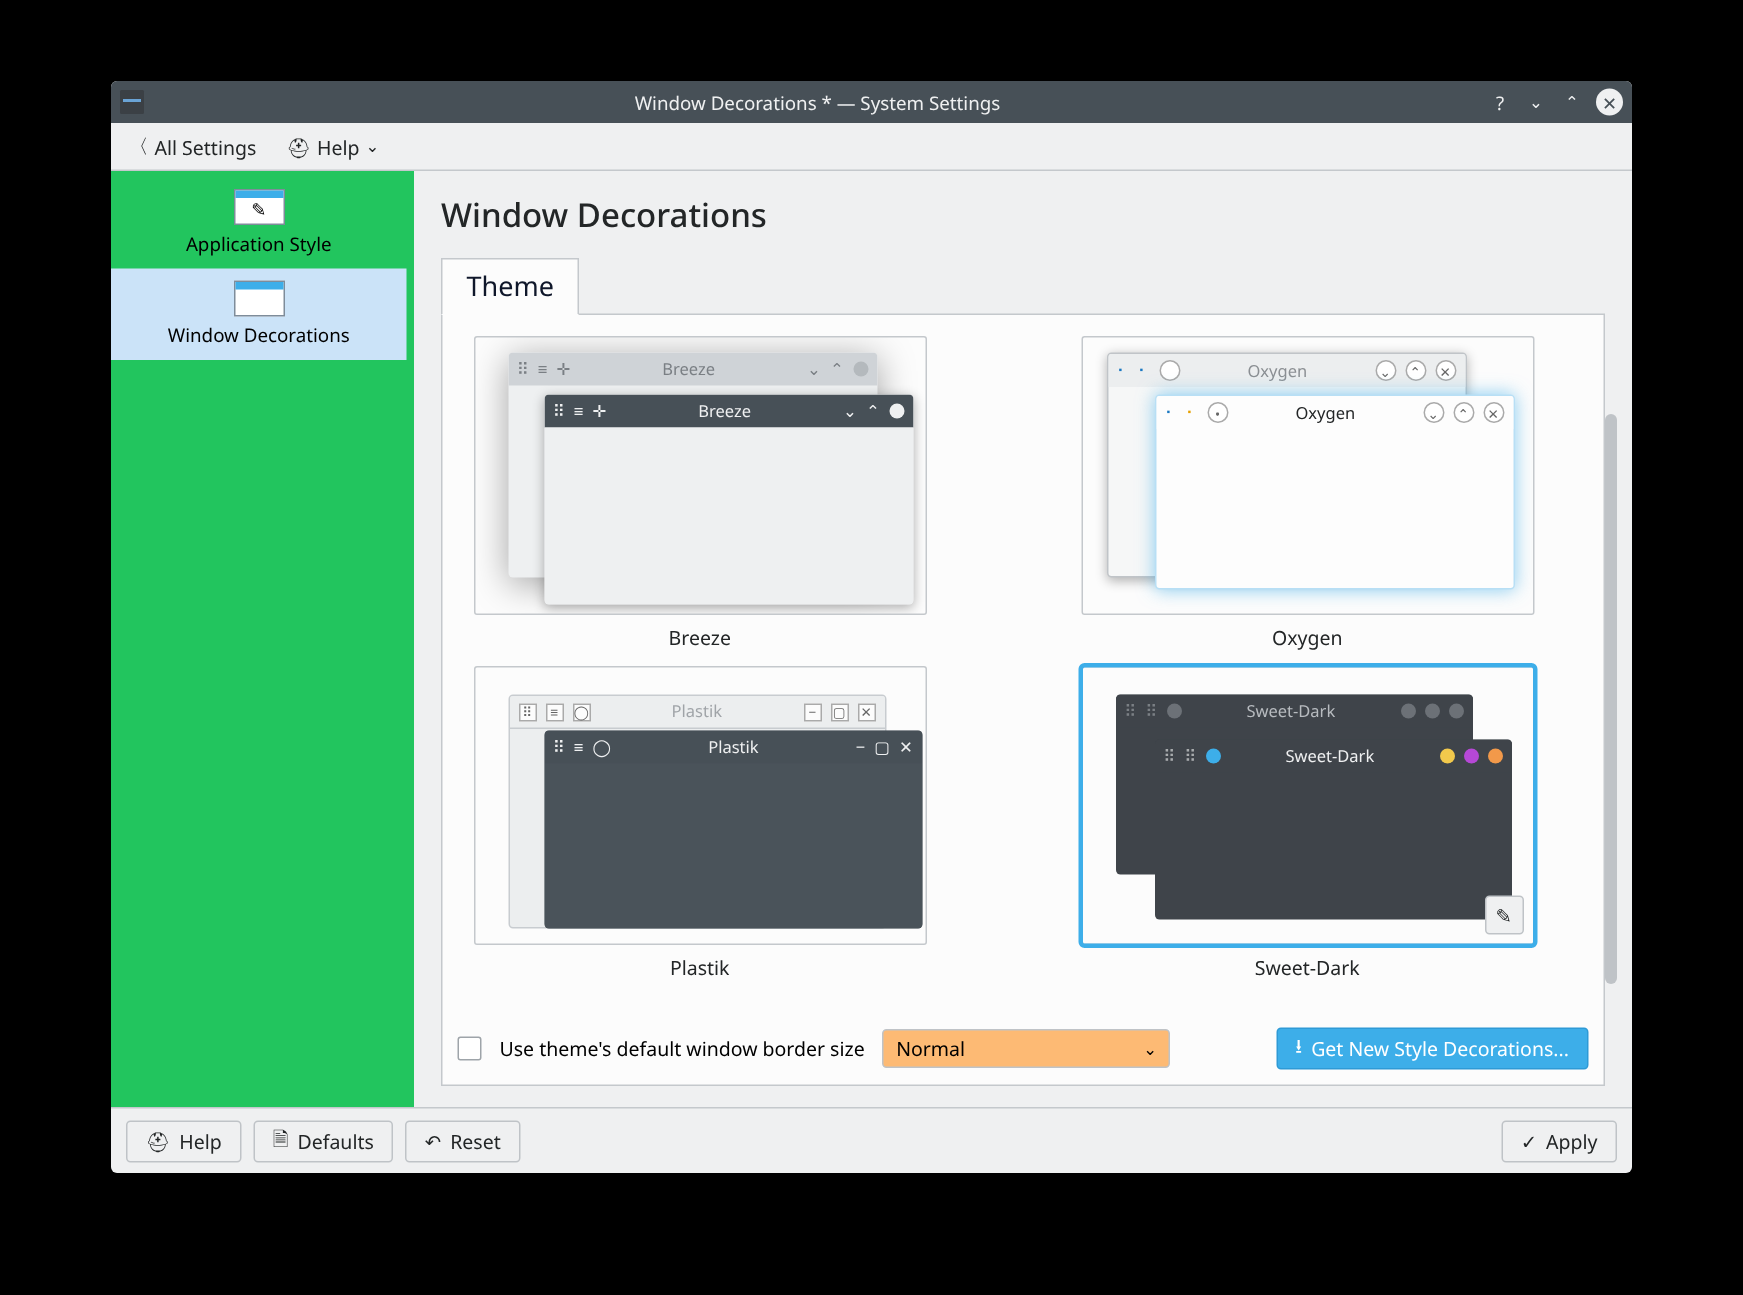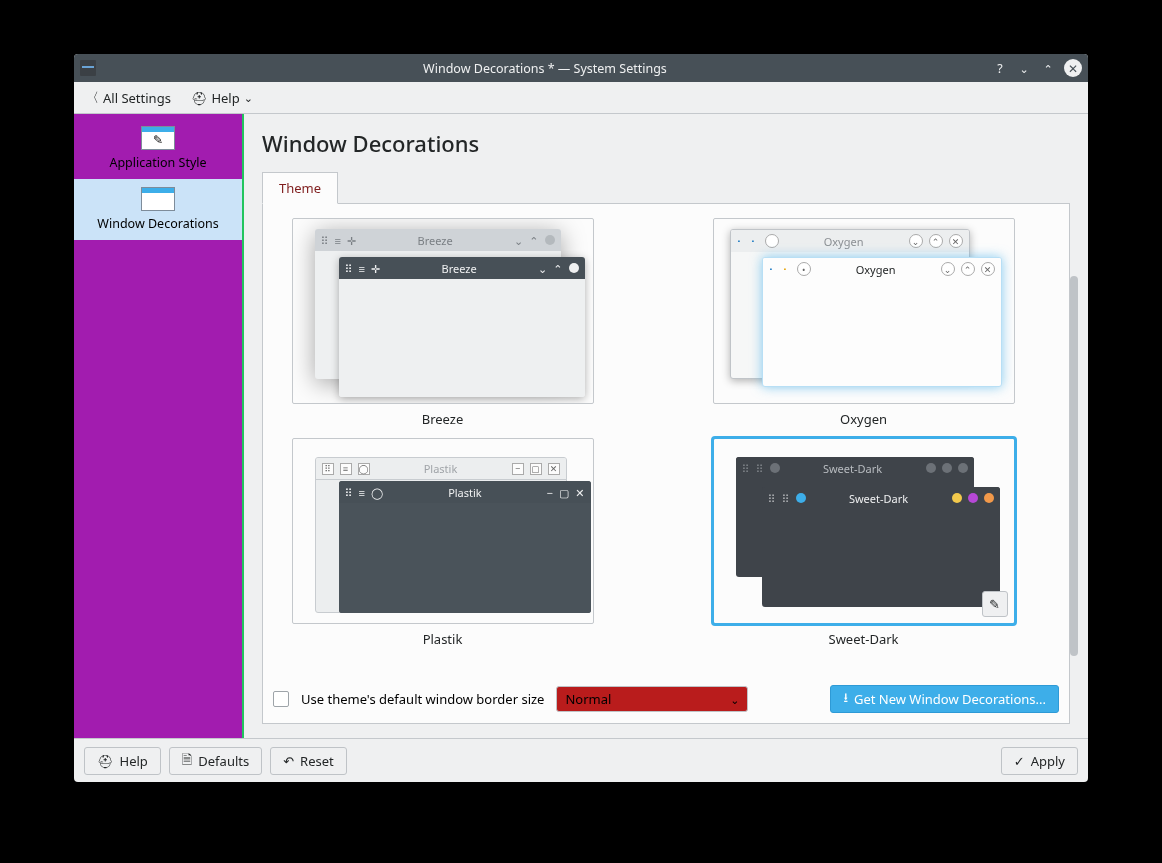--- a/index.html
+++ b/index.html
@@ -25,49 +25,49 @@
   .titlebar .ctrl { width: 22px; height: 22px; display:flex; align-items:center; justify-content:center; margin: 0 1px; cursor:pointer; color:#eff0f1; }
   .titlebar .close { width:18px; height:18px; border-radius:50%; background:#eff0f1; color:#475057; display:flex; align-items:center; justify-content:center; font-size:12px; margin-right:6px; margin-left:4px;}
   
   .toolbar {
     height: 32px; background: #eff0f1; border-bottom: 1px solid #c4c8cc;
     display:flex; align-items:center; padding: 0 8px; gap: 12px; font-size: 13px; color:#232627;
   }
   .toolbar .tb-item { display:flex; align-items:center; gap:4px; cursor:pointer; padding: 2px 4px; }
   
   .body { flex:1; display:flex; min-height:0; }
-  .sidebar { width: 170px; background:#a21caf; border-right:2px solid #22c55e; padding-top:4px; }
+  .sidebar { width: 202px; background:#22c55e; border-right:5px solid #22c55e; padding-top:4px; }
   .sidebar .item { text-align:center; font-size:12.5px; padding:8px 4px; cursor:pointer; }
   .sidebar .item.selected { background:#cbe3f8; }
   .sidebar .item .icon { width: 34px; height:24px; margin: 0 auto 4px; position:relative; }
   .sidebar .item .icon.appstyle { background:#fff; border:1px solid #7e8c9a; }
   .sidebar .item .icon.appstyle::before { content:""; position:absolute; left:0; top:0; right:0; height:5px; background:#3daee9;}
   .sidebar .item .icon.appstyle::after { content:"✎"; position:absolute; left:0; right:0; top:4px; font-size:12px;}
   .sidebar .item .icon.windeco { background:#fff; border:1px solid #7e8c9a; }
   .sidebar .item .icon.windeco::before { content:""; position:absolute; left:0; top:0; right:0; height:5px; background:#3daee9;}
   
   .content { flex:1; padding: 14px 18px; display:flex; flex-direction:column; min-height:0; }
   .content h1 { font-size: 22px; font-weight:500; color:#232627; margin-bottom: 14px; }
   .tabs { display:flex; border-bottom:1px solid #c4c8cc; }
-  .tab { padding: 6px 16px; font-size:13px; background:#dcdfe2; border:1px solid #c4c8cc; border-bottom:none; margin-right:-1px; cursor:pointer; color:#7f1d1d;}
+  .tab { padding: 6px 16px; font-size:18px; background:#dcdfe2; border:1px solid #c4c8cc; border-bottom:none; margin-right:-1px; cursor:pointer; color:#0f172a;}
   .tab.active { background:#fcfcfc; border-bottom:1px solid #fcfcfc; margin-bottom:-1px; }
   .panel { flex:1; border:1px solid #c4c8cc; border-top:none; background:#fcfcfc; padding:10px; display:flex; flex-direction:column; min-height:0;}
   .theme-grid { flex:1; overflow:auto; display:grid; grid-template-columns: 1fr 1fr; gap: 10px 90px; padding: 4px 30px 4px 4px; align-content:start;}
   .theme-cell { text-align:center; font-size:13px; color:#232627; }
   .thumb { width: 302px; height: 186px; background:#fcfcfc; border:1px solid #c4c8cc; border-radius:2px; margin: 0 auto 6px; position:relative; overflow:hidden;}
   .thumb.selected { outline: 3px solid #3daee9; outline-offset:-1px; }
   .thumb .editbtn { position:absolute; right:6px; bottom:6px; width:26px; height:26px; background:#eff0f1; border:1px solid #bfc3c7; border-radius:3px; display:flex; align-items:center; justify-content:center; font-size:13px; cursor:pointer;}
   
   .scrollbar { position:absolute; right:10px; top:222px; width:8px; height:420px; }
   .scrollbar .track { width:100%; height:100%; background:transparent; }
   .scrollbar .handle { position:absolute; top:0; width:8px; height:380px; background:#bfc3c7; border-radius:4px;}
   
   .panel-footer { display:flex; align-items:center; gap:12px; padding-top:8px; font-size:13px; }
   .checkbox { width:16px; height:16px; border:1px solid #9ea4a9; border-radius:2px; background:#fff; }
-  .select { flex:0 0 192px; height:26px; border:1px solid #bfc3c7; border-radius:3px; background:#b91c1c; display:flex; align-items:center; padding:0 8px; font-size:13px; justify-content:space-between; cursor:pointer;}
+  .select { flex:0 0 192px; height:26px; border:1px solid #bfc3c7; border-radius:3px; background:#fdba74; display:flex; align-items:center; padding:0 8px; font-size:13px; justify-content:space-between; cursor:pointer;}
   .btn { height:28px; padding:0 12px; border:1px solid #bfc3c7; border-radius:3px; background:#eff0f1; display:inline-flex; align-items:center; gap:6px; font-size:13px; cursor:pointer; color:#232627;}
   .btn.primary { background:#3daee9; border-color:#2e9ad6; color:#fff; }
   
   .footer { height:44px; border-top:1px solid #c4c8cc; display:flex; align-items:center; padding: 0 10px; gap:8px;}
   .footer .spacer { flex:1; }
 
   
   .pv-wrap { position:absolute; inset:6px; }
   .pv-win { position:absolute; border-radius:3px; box-shadow: 0 2px 8px rgba(0,0,0,0.3); overflow:hidden; }
   .pv-tb { height:22px; display:flex; align-items:center; padding:0 6px; gap:6px; font-size:11px;}
@@ -253,21 +253,21 @@
         <div class="panel-footer">
           <span class="checkbox"></span>
           <span>Use theme's default window border size</span>
           <div class="select">
             <span>Normal</span>
             <span class="chev">⌄</span>
           </div>
           <div style="flex:1"></div>
           <div class="btn primary">
             <span>⭳</span>
-            <span>Get New Window Decorations...</span>
+            <span>Get New Style Decorations...</span>
           </div>
         </div>
       </div>
 
       <div class="scrollbar">
         <div class="track"></div>
         <div class="handle"></div>
       </div>
     </div>
   </div>

